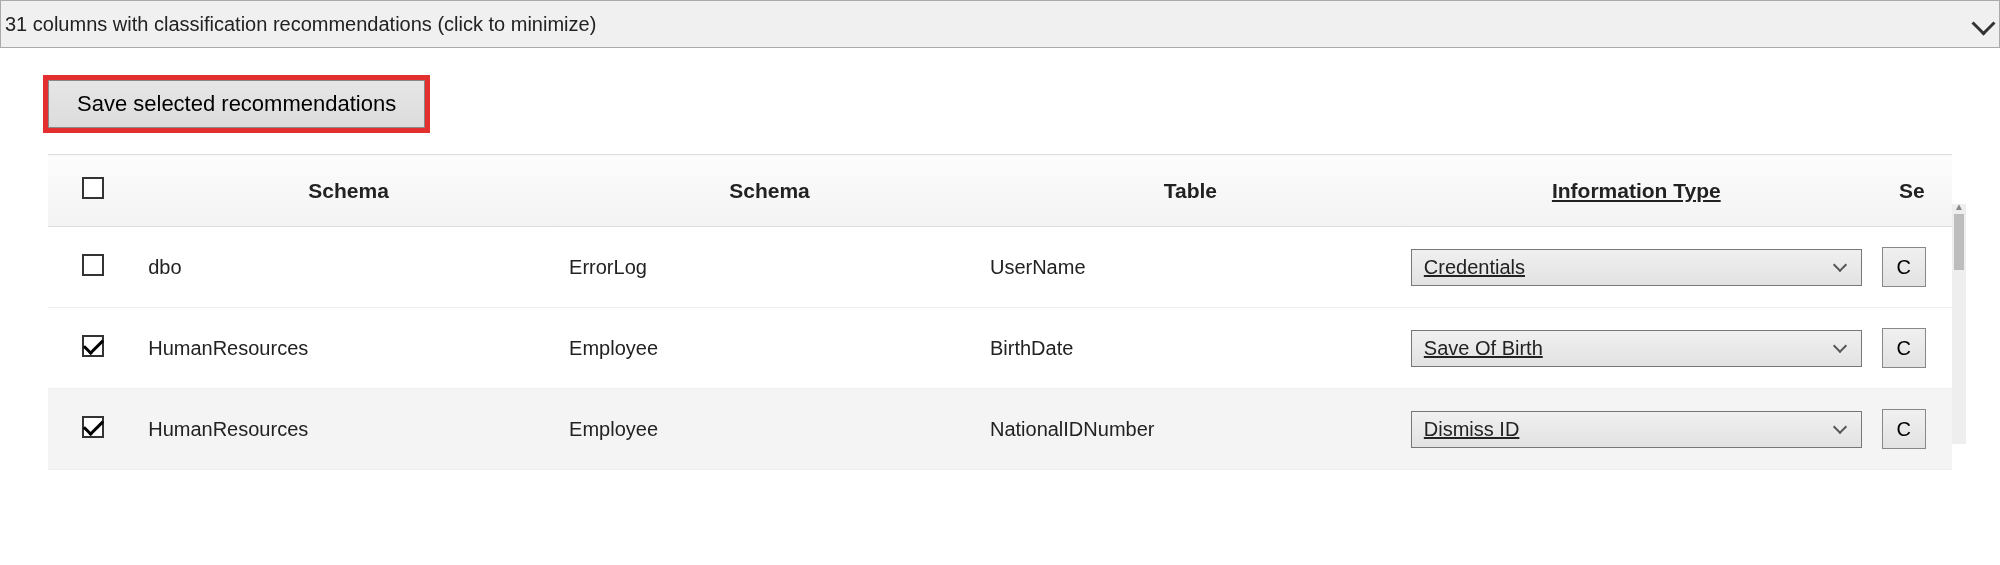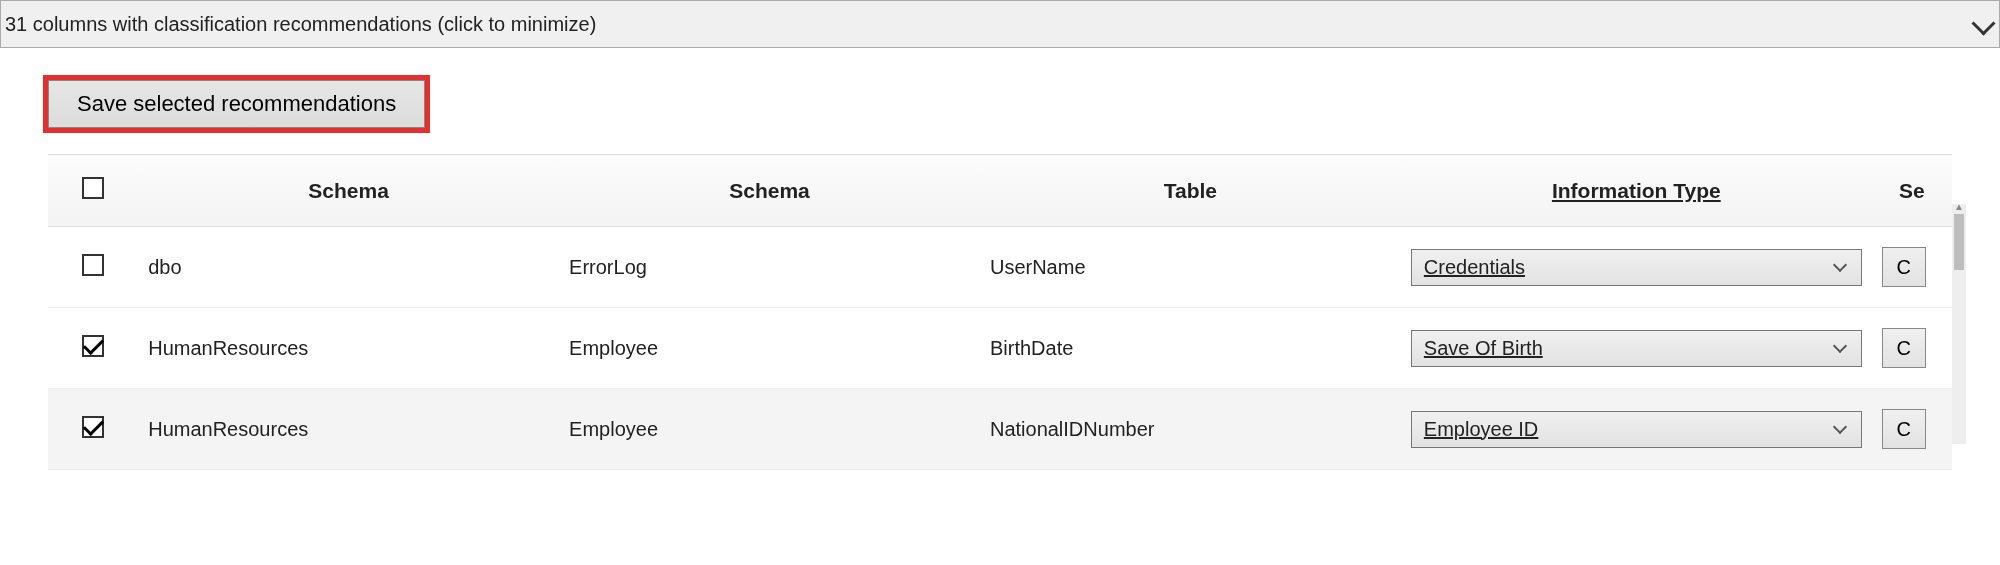--- a/index.html
+++ b/index.html
@@ -227,21 +227,21 @@
 
       <tr class="alt">
         <td class="col-check">
           <span class="chk checked"></span>
         </td>
         <td class="col-schema">HumanResources</td>
         <td class="col-table">Employee</td>
         <td class="col-column">NationalIDNumber</td>
         <td class="col-info">
           <div class="dd">
-            <span>Employee ID</span>
+            <span>Dismiss ID</span>
             <span class="caret"></span>
           </div>
         </td>
         <td class="col-tail">
           <button class="tail-btn">C</button>
         </td>
       </tr>
     </tbody>
   </table>
   <div class="scrollbar">

